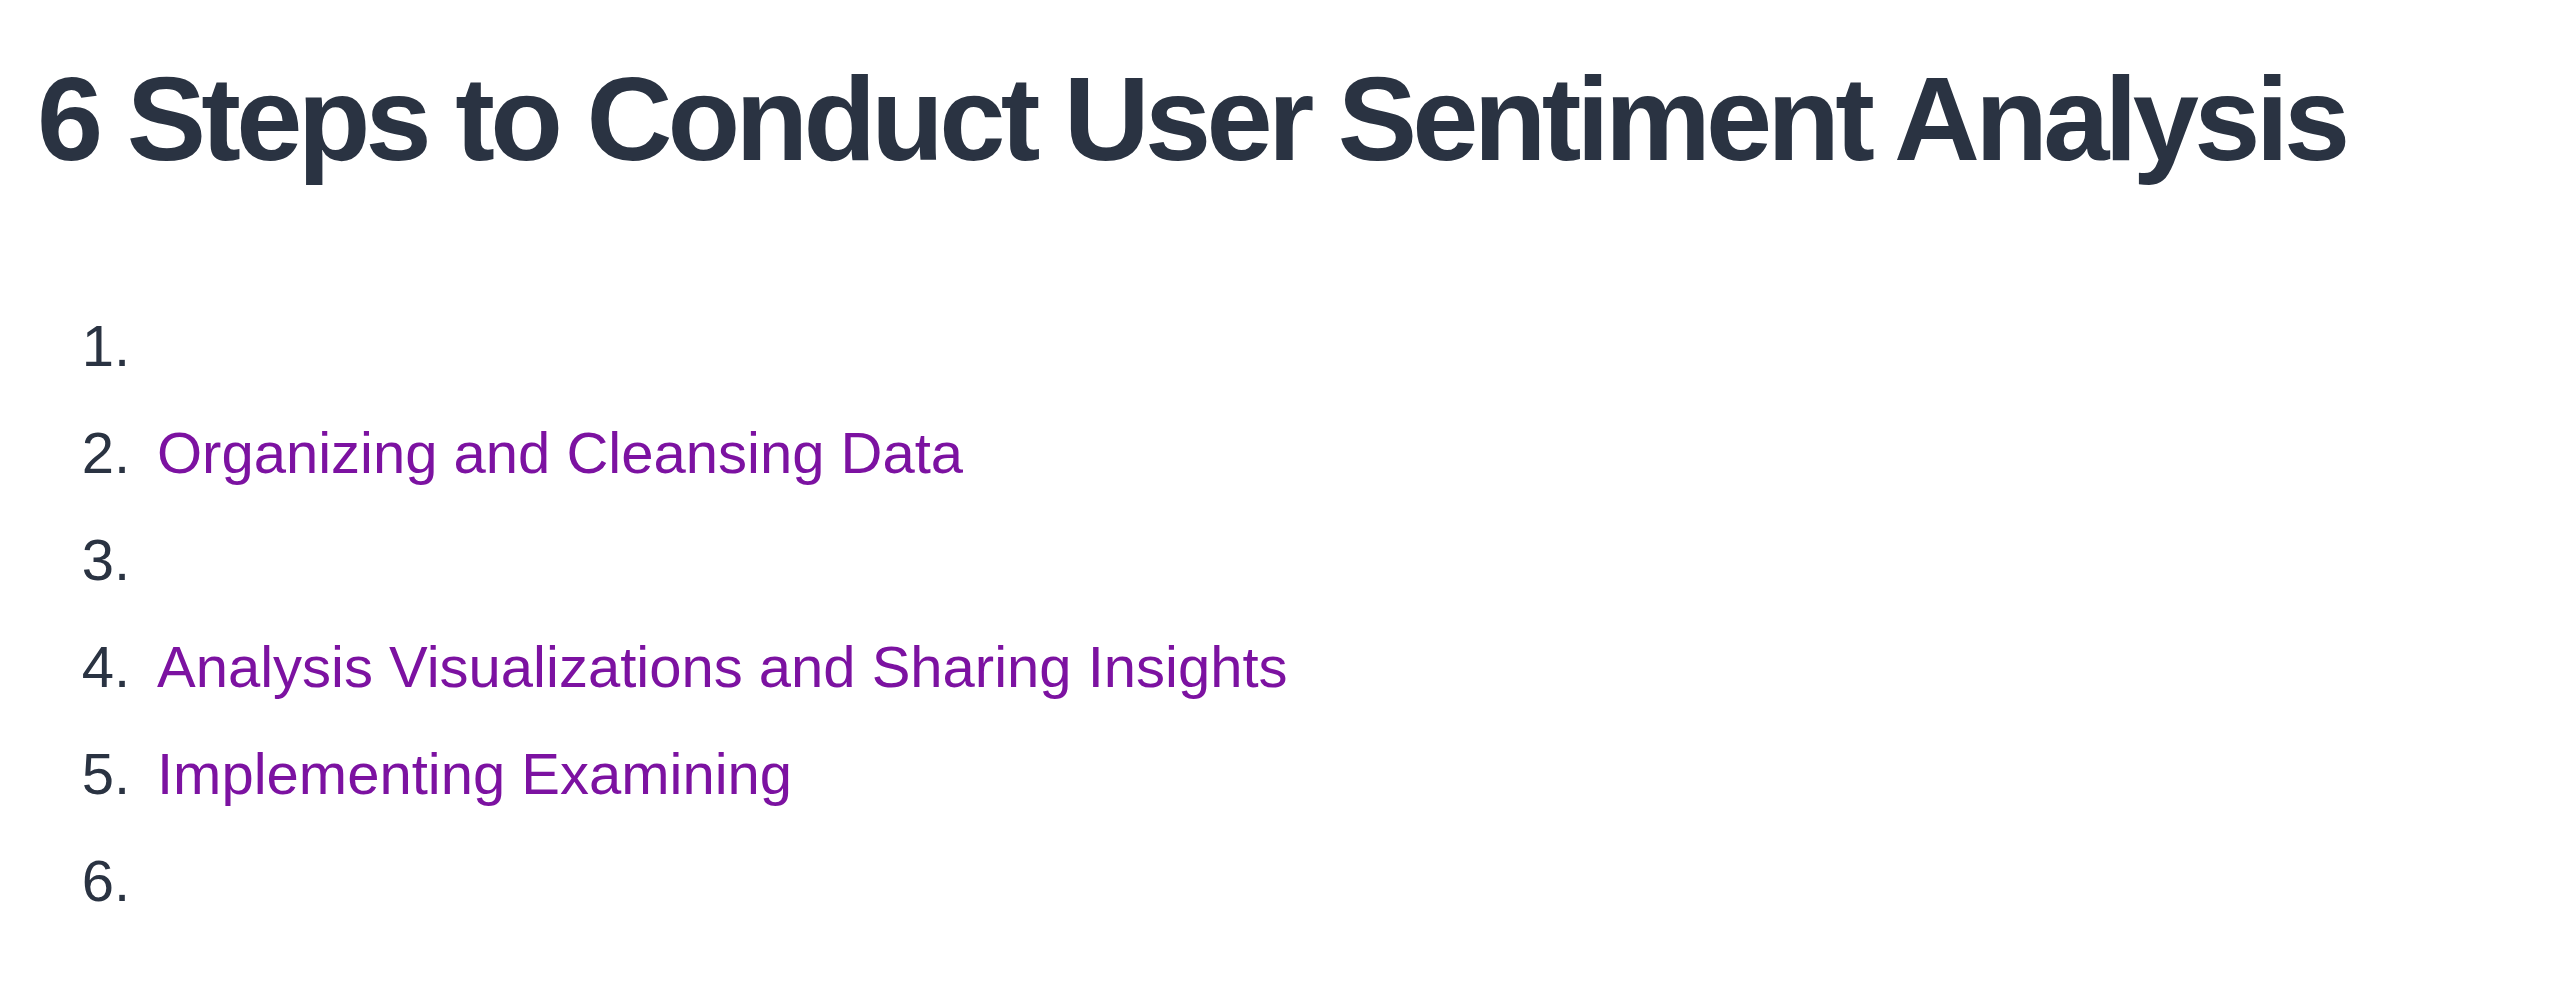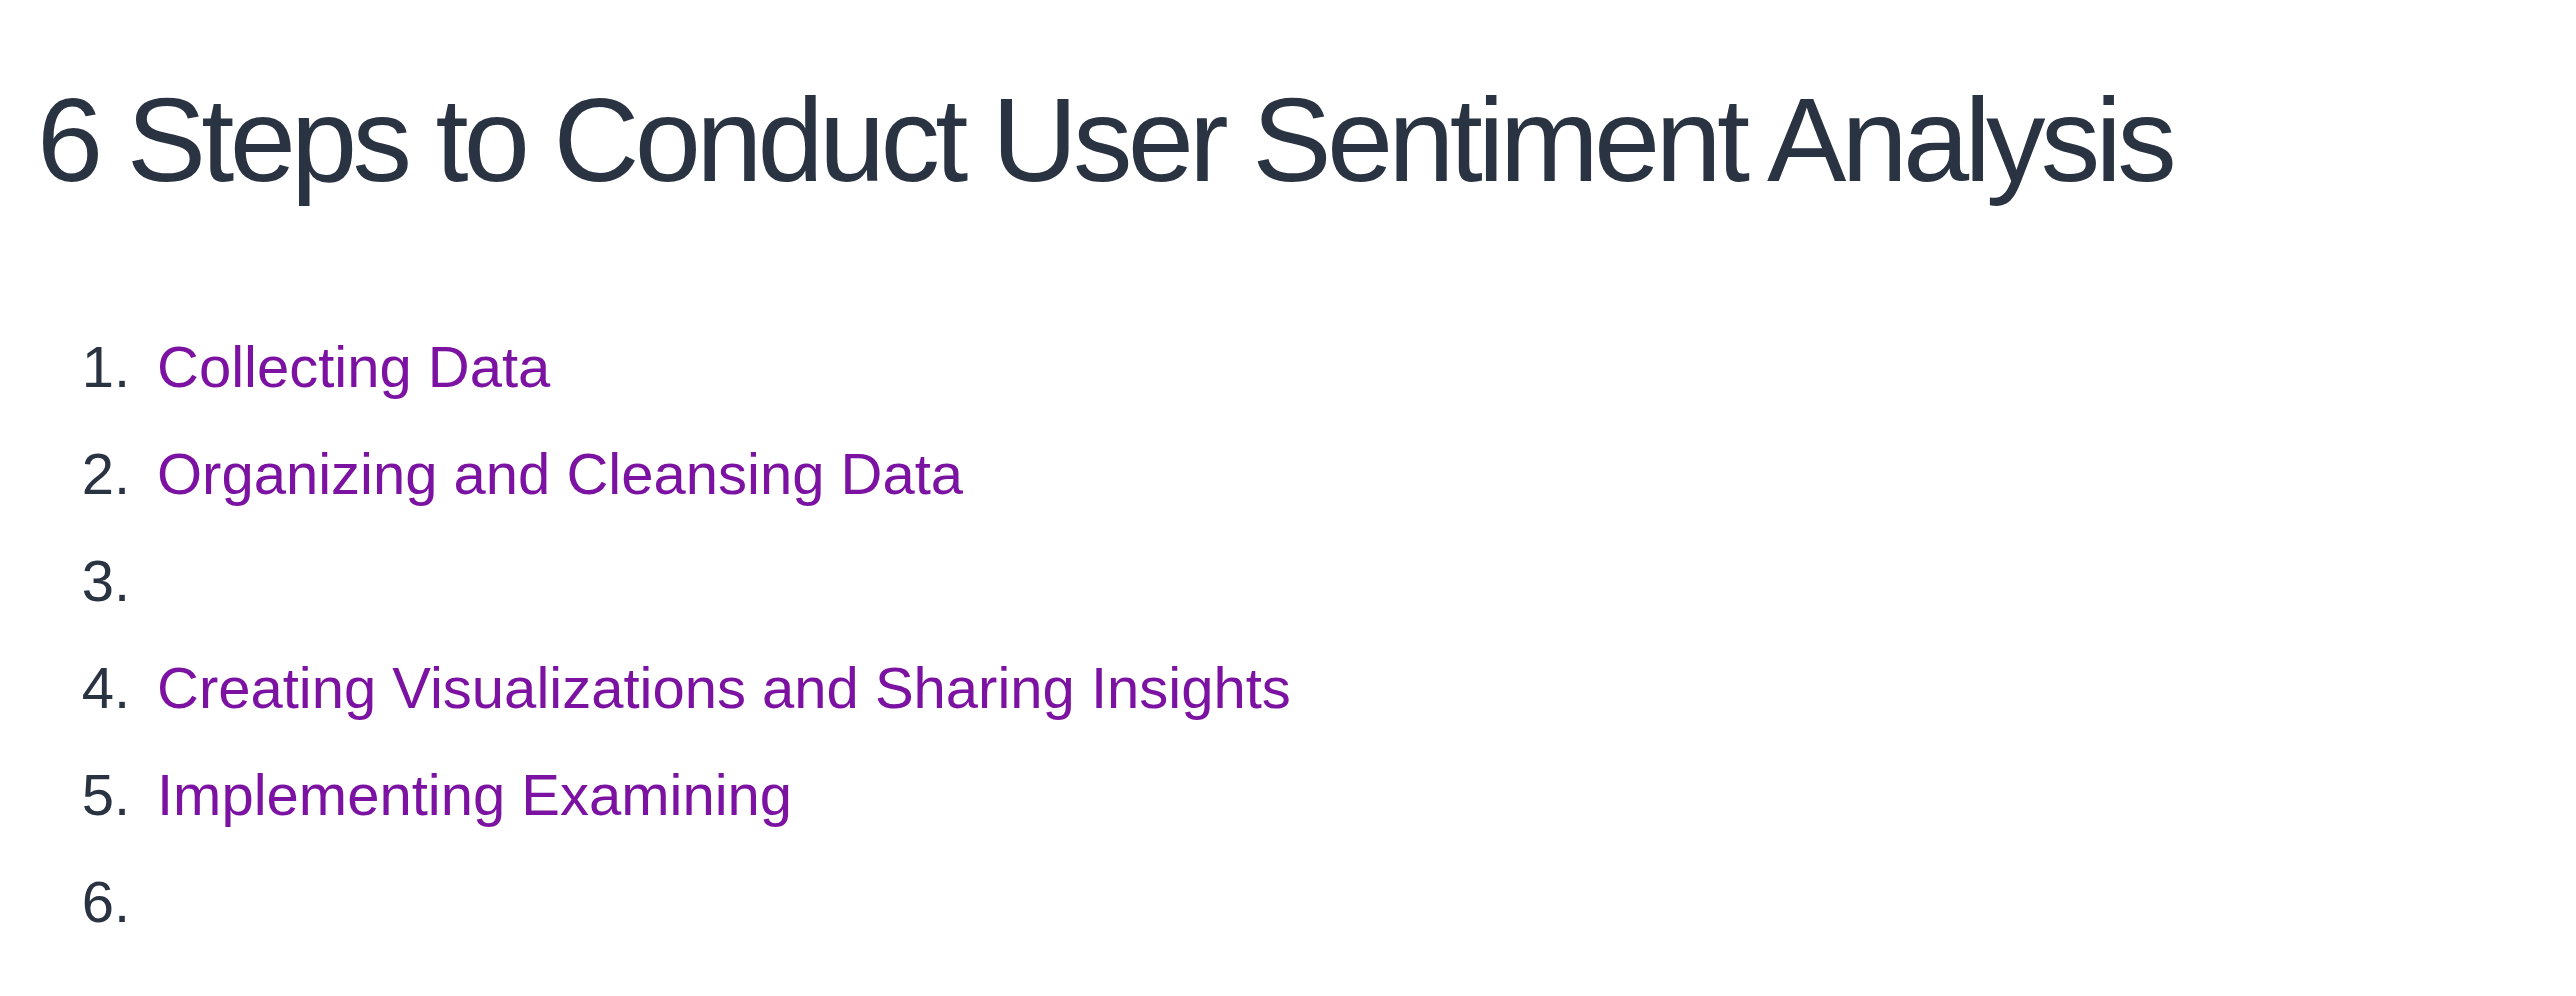--- a/index.html
+++ b/index.html
@@ -11,24 +11,24 @@
     overflow: hidden;
     font-family: "Liberation Sans", "DejaVu Sans", sans-serif;
   }
   .page {
     width: 2576px;
     height: 997px;
     padding-left: 37px;
     box-sizing: border-box;
   }
   h1.article-title {
-    margin: 69px 0 0 0;
+    margin: 48px 0 0 0;
     font-size: 119px;
     line-height: 1.2;
-    font-weight: 400;
+    font-weight: 700;
     letter-spacing: -0.04em;
     color: #2a3342;
     white-space: nowrap;
   }
   ol.steps-list {
     list-style: none;
     margin: 101px 0 0 0;
     padding: 0;
   }
   ol.steps-list li {
@@ -57,35 +57,34 @@
 <body>
 
 <div class="page">
 
   <h1 class="article-title">6 Steps to Conduct User Sentiment Analysis</h1>
 
   <ol class="steps-list">
 
     <li>
       <span class="step-number">1.</span>
-      <a class="step-link">Collecting Data</a>
     </li>
 
     <li>
       <span class="step-number">2.</span>
       <a class="step-link">Organizing and Cleansing Data</a>
     </li>
 
     <li>
       <span class="step-number">3.</span>
     </li>
 
     <li>
       <span class="step-number">4.</span>
-      <a class="step-link">Creating Visualizations and Sharing Insights</a>
+      <a class="step-link">Analysis Visualizations and Sharing Insights</a>
     </li>
 
     <li>
       <span class="step-number">5.</span>
       <a class="step-link">Implementing Examining</a>
     </li>
 
     <li>
       <span class="step-number">6.</span>
     </li>

